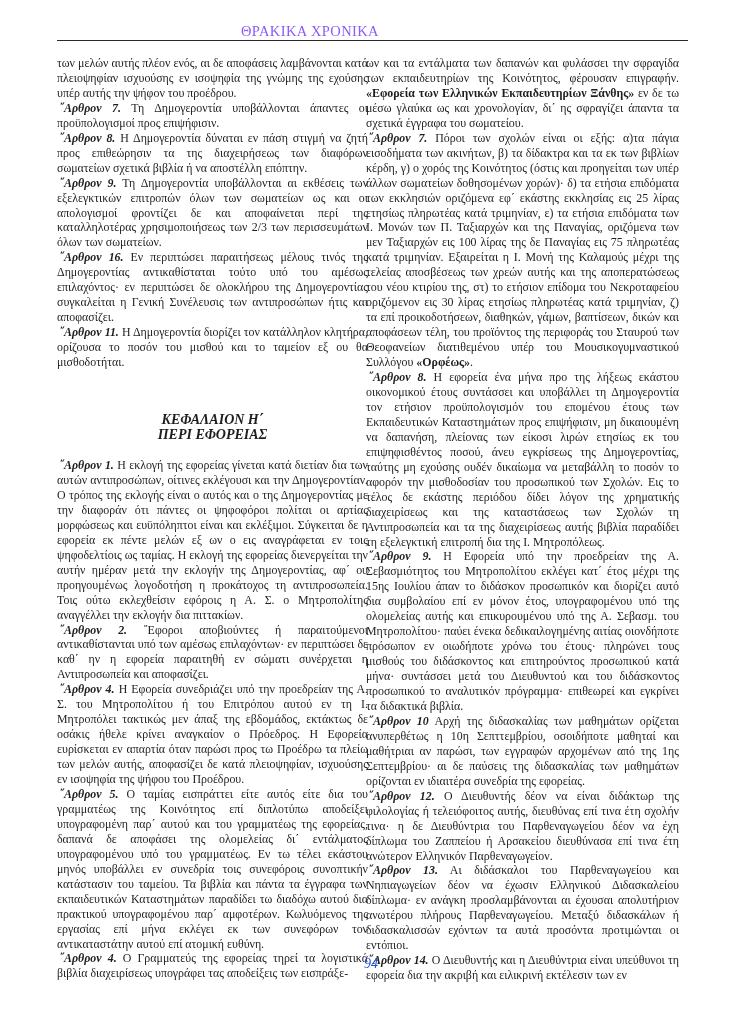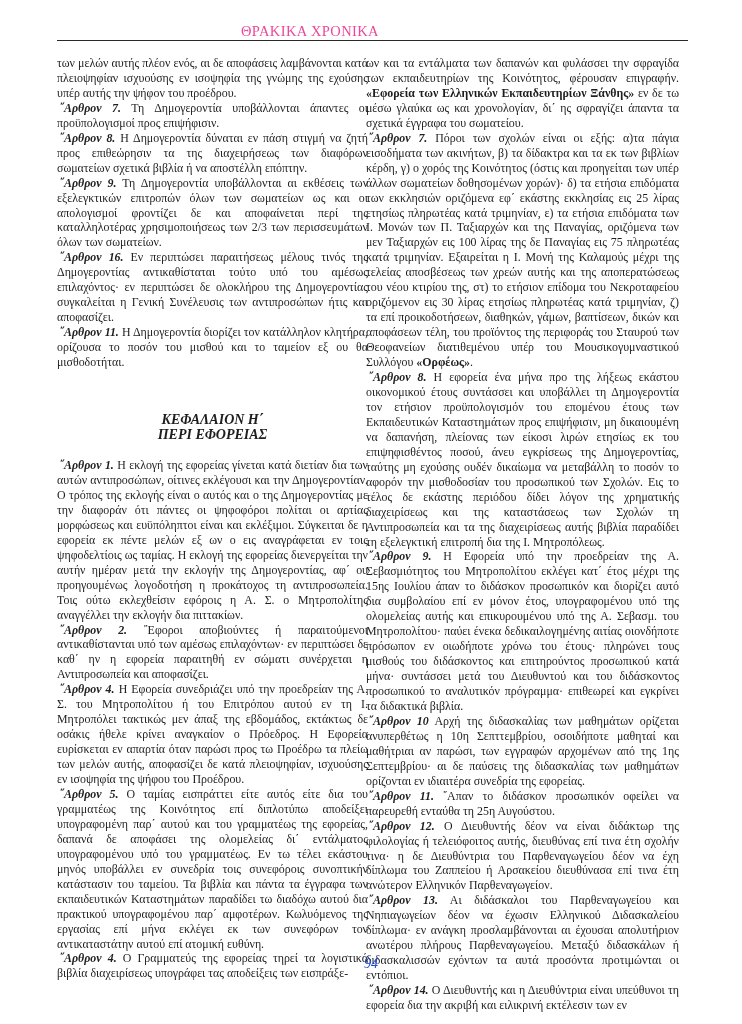--- a/index.html
+++ b/index.html
@@ -3,21 +3,21 @@
 <meta charset="utf-8">
 <style>
   html, body { margin: 0; padding: 0; background: #ffffff; }
   body {
     width: 742px; height: 1024px; position: relative; overflow: hidden;
     font-family: "Liberation Serif", "DejaVu Serif", serif;
     color: #1e1e1e;
   }
   .running-head {
     position: absolute; left: 0; width: 620px; top: 23px;
-    text-align: center; font-size: 14.5px; letter-spacing: 0.4px; color: #ec4899;
+    text-align: center; font-size: 14.5px; letter-spacing: 0.4px; color: #8b5cf6;
   }
   .head-rule {
     position: absolute; left: 57px; width: 631px; top: 40px; height: 0;
     border-top: 1.6px solid #2a2a2a;
   }
   .col {
     position: absolute; top: 56px;
     font-size: 11.9px; line-height: 14.95px; text-align: justify;
     hyphens: manual;
   }
@@ -65,19 +65,18 @@
 </div>
 
 <div class="col right">
   <p class="para"><span>ων και τα εντάλματα των δαπανών και φυλάσσει την σφραγίδα των εκπαιδευτηρίων της Κοινότητος, φέρουσαν επιγραφήν.</span> <span class="bold">«Εφορεία των Ελληνικών Εκπαιδευτηρίων Ξάνθης»</span><span> εν δε τω μέσω γλαύκα ως και χρονολογίαν, δι΄ ης σφραγίζει άπαντα τα σχετικά έγγραφα του σωματείου.</span></p>
 
   <p class="para art"><span class="art-label">῎Αρθρον 7.</span><span> Πόροι των σχολών είναι οι εξής: α)τα πάγια εισοδήματα των ακινήτων, β) τα δίδακτρα και τα εκ των βιβλίων κέρδη, γ) ο χορός της Κοινότητος (όστις και προηγείται των υπέρ άλλων σωματείων δοθησομένων χορών)· δ) τα ετήσια επιδόματα των εκκλησιών οριζόμενα εφ΄ εκάστης εκκλησίας εις 25 λίρας ετησίως πληρωτέας κατά τριμηνίαν, ε) τα ετήσια επιδόματα των Ι. Μονών των Π. Ταξιαρχών και της Παναγίας, οριζόμενα των μεν Ταξιαρχών εις 100 λίρας της δε Παναγίας εις 75 πληρωτέας κατά τριμηνίαν. Εξαιρείται η Ι. Μονή της Καλαμούς μέχρι της τελείας αποσβέσεως των χρεών αυτής και της αποπερατώσεως του νέου κτιρίου της, στ) το ετήσιον επίδομα του Νεκροταφείου οριζόμενον εις 30 λίρας ετησίως πληρωτέας κατά τριμηνίαν, ζ) τα επί προικοδοτήσεων, διαθηκών, γάμων, βαπτίσεων, δικών και αποφάσεων τέλη, του προϊόντος της περιφοράς του Σταυρού των Θεοφανείων διατιθεμένου υπέρ του Μουσικογυμναστικού Συλλόγου </span><span class="bolditalic">«Ορφέως»</span><span>.</span></p>
 
   <p class="para art"><span class="art-label">῎Αρθρον 8.</span><span> Η εφορεία ένα μήνα προ της λήξεως εκάστου οικονομικού έτους συντάσσει και υποβάλλει τη Δημογεροντία τον ετήσιον προϋπολογισμόν του επομένου έτους των Εκπαιδευτικών Καταστημάτων προς επιψήφισιν, μη δικαιουμένη να δαπανήση, πλείονας των είκοσι λιρών ετησίως εκ του επιψηφισθέντος ποσού, άνευ εγκρίσεως της Δημογεροντίας, ταύτης μη εχούσης ουδέν δικαίωμα να μεταβάλλη το ποσόν το αφορόν την μισθοδοσίαν του προσωπικού των Σχολών. Εις το τέλος δε εκάστης περιόδου δίδει λόγον της χρηματικής διαχειρίσεως και της καταστάσεως των Σχολών τη Αντιπροσωπεία και τα της διαχειρίσεως αυτής βιβλία παραδίδει τη εξελεγκτική επιτροπή δια της Ι. Μητροπόλεως.</span></p>
   <p class="para art"><span class="art-label">῎Αρθρον 9.</span><span> Η Εφορεία υπό την προεδρείαν της Α. Σεβασμιότητος του Μητροπολίτου εκλέγει κατ΄ έτος μέχρι της 15ης Ιουλίου άπαν το διδάσκον προσωπικόν και διορίζει αυτό δια συμβολαίου επί εν μόνον έτος, υπογραφομένου υπό της ολομελείας αυτής και επικυρουμένου υπό της Α. Σεβασμ. του Μητροπολίτου· παύει ένεκα δεδικαιλογημένης αιτίας οιονδήποτε πρόσωπον εν οιωδήποτε χρόνω του έτους· πληρώνει τους μισθούς του διδάσκοντος και επιτηρούντος προσωπικού κατά μήνα· συντάσσει μετά του Διευθυντού και του διδάσκοντος προσωπικού το αναλυτικόν πρόγραμμα· επιθεωρεί και εγκρίνει τα διδακτικά βιβλία.</span></p>
   <p class="para art"><span class="art-label">῎Αρθρον 10</span><span> Αρχή της διδασκαλίας των μαθημάτων ορίζεται ανυπερθέτως η 10η Σεπττεμβρίου, οσοιδήποτε μαθηταί και μαθήτριαι αν παρώσι, των εγγραφών αρχομένων από της 1ης Σεπτεμβρίου· αι δε παύσεις της διδασκαλίας των μαθημάτων ορίζονται εν ιδιαιτέρα συνεδρία της εφορείας.</span></p>
-  <p class="para art"><span class="art-label">῎Αρθρον 11.</span><span> ῎Απαν το διδάσκον προσωπικόν οφείλει να παρευρεθή ενταύθα τη 25η Αυγούστου.</span></p>
   <p class="para art"><span class="art-label">῎Αρθρον 12.</span><span> Ο Διευθυντής δέον να είναι διδάκτωρ της φιλολογίας ή τελειόφοιτος αυτής, διευθύνας επί τινα έτη σχολήν τινα· η δε Διευθύντρια του Παρθεναγωγείου δέον να έχη δίπλωμα του Ζαππείου ή Αρσακείου διευθύνασα επί τινα έτη ανώτερον Ελληνικόν Παρθεναγωγείον.</span></p>
   <p class="para art"><span class="art-label">῎Αρθρον 13.</span><span> Αι διδάσκαλοι του Παρθεναγωγείου και Νηπιαγωγείων δέον να έχωσιν Ελληνικού Διδασκαλείου δίπλωμα· εν ανάγκη προσλαμβάνονται αι έχουσαι απολυτήριον ανωτέρου πλήρους Παρθεναγωγείου. Μεταξύ διδασκάλων ή διδασκαλισσών εχόντων τα αυτά προσόντα προτιμώνται οι εντόπιοι.</span></p>
   <p class="para art"><span class="art-label">῎Αρθρον 14.</span><span> Ο Διευθυντής και η Διευθύντρια είναι υπεύθυνοι τη εφορεία δια την ακριβή και ειλικρινή εκτέλεσιν των εν</span></p>
 </div>
 
 <div class="page-number">94</div>
 
 </body></html>

